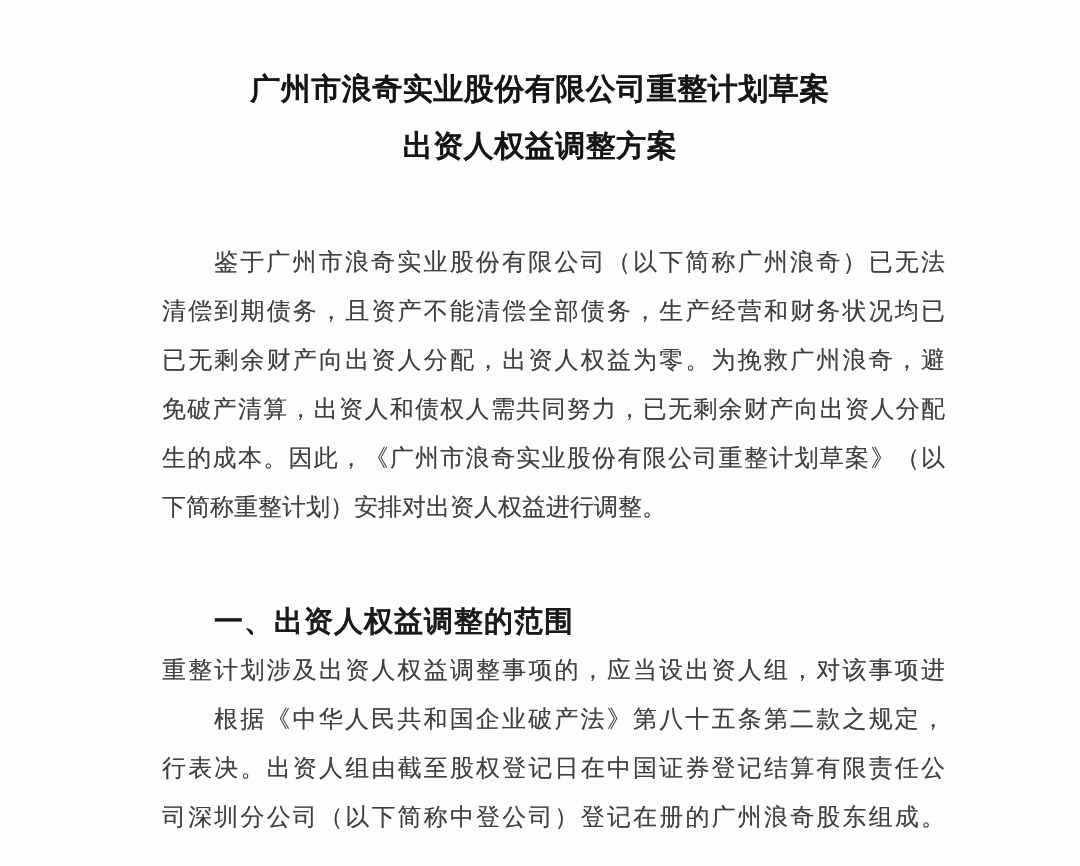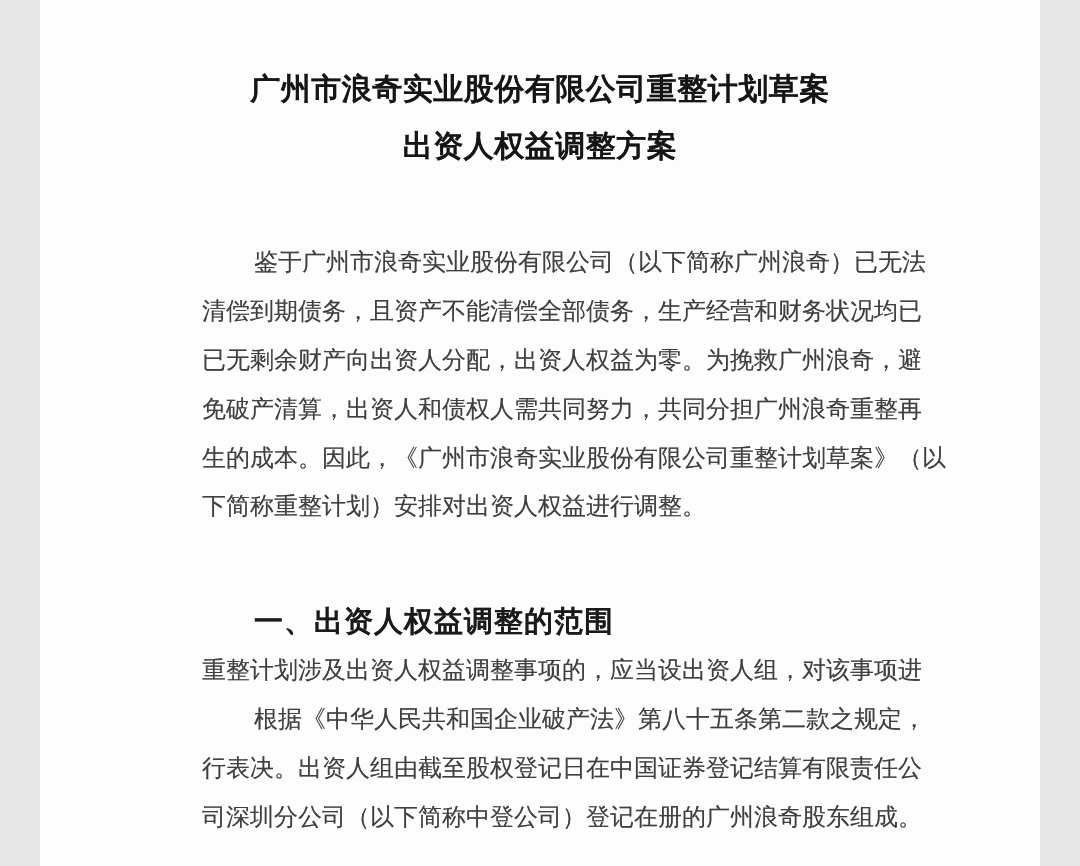--- a/index.html
+++ b/index.html
@@ -2,21 +2,21 @@
 <html><head>
 <meta charset="utf-8">
 <style>
   html, body {
     margin: 0;
     padding: 0;
     background: #e8e8e8;
   }
   .page {
     position: relative;
-    width: 1000px;
+    width: 1080px;
     height: 866px;
     margin: 0 auto;
     background: #fdfdfd;
     overflow: hidden;
     font-family: "Liberation Serif", "DejaVu Serif", serif;
   }
   .title-block {
     margin-top: 60px;
     text-align: center;
   }
@@ -39,21 +39,20 @@
     text-align: justify;
     text-align-last: justify;
     text-shadow: 0 0 0.5px rgba(46,46,46,0.45);
     white-space: nowrap;
   }
   .para .line.indent {
     padding-left: 52px;
   }
   .para .line.no-justify-last {
     text-align-last: left;
-    font-family: Liberation Mono, monospace;
   }
   .section-heading {
     margin-top: 65px;
     padding-left: 52px;
     font-size: 29px;
     font-weight: bold;
     height: 49px;
     line-height: 49px;
     color: #1a1a1a;
     letter-spacing: 1px;
@@ -69,21 +68,21 @@
     <div class="title-line">广州市浪奇实业股份有限公司重整计划草案</div>
     <div class="title-line">出资人权益调整方案</div>
   </div>
 
   <div class="body-block">
 
     <div class="para">
         <div class="line indent">鉴于广州市浪奇实业股份有限公司（以下简称广州浪奇）已无法</div>
         <div class="line">清偿到期债务，且资产不能清偿全部债务，生产经营和财务状况均已</div>
         <div class="line">已无剩余财产向出资人分配，出资人权益为零。为挽救广州浪奇，避</div>
-        <div class="line">免破产清算，出资人和债权人需共同努力，共同分担广州浪奇重整再</div>
+        <div class="line">免破产清算，出资人和债权人需共同努力，已无剩余财产向出资人分配</div>
         <div class="line">生的成本。因此，《广州市浪奇实业股份有限公司重整计划草案》（以</div>
         <div class="line no-justify-last">下简称重整计划）安排对出资人权益进行调整。</div>
       </div>
 
     <div class="section-heading">一、出资人权益调整的范围</div>
 
     <div class="para">
         <div class="line">重整计划涉及出资人权益调整事项的，应当设出资人组，对该事项进</div>
         <div class="line indent">根据《中华人民共和国企业破产法》第八十五条第二款之规定，</div>
         <div class="line">行表决。出资人组由截至股权登记日在中国证券登记结算有限责任公</div>

